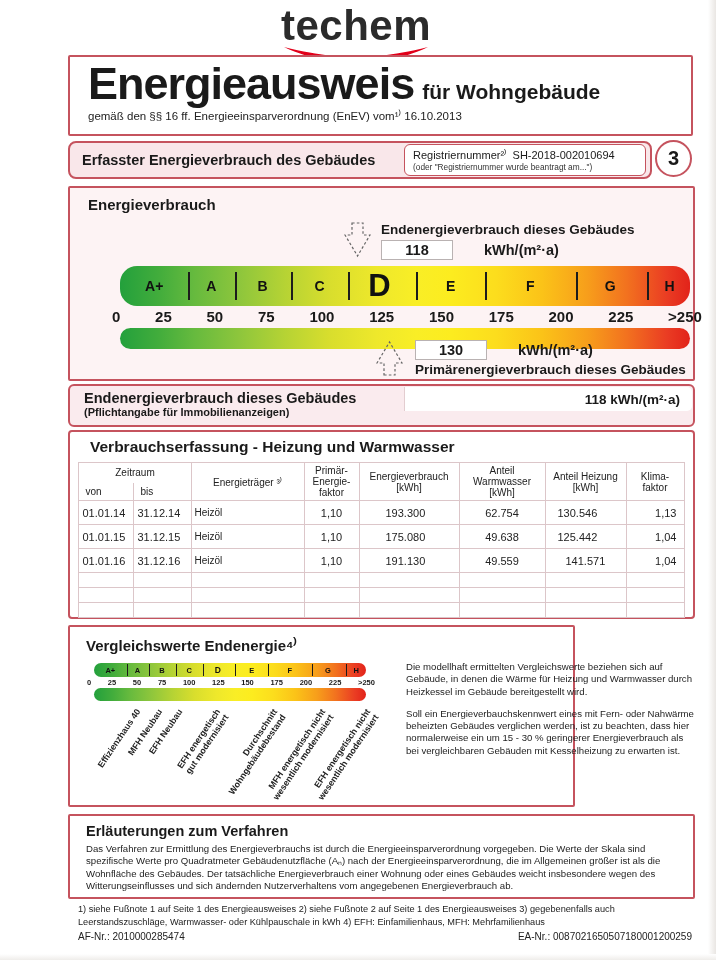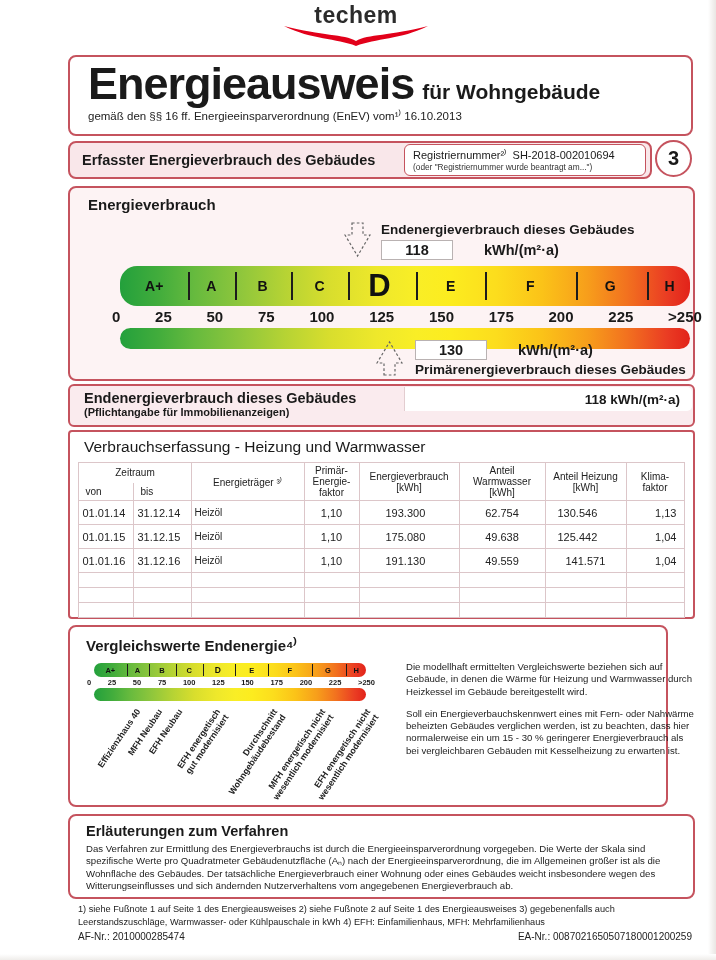--- a/index.html
+++ b/index.html
@@ -6,25 +6,25 @@
   html,body { background:#fff; }
   body { font-family:"Liberation Sans", sans-serif; color:#1a1a1a; }
   .page { position:relative; width:716px; height:960px; background:#fff; overflow:hidden; }
   .edge-right { position:absolute; right:0; top:0; width:8px; height:100%;
     background:linear-gradient(90deg,#fff, #e9e6e3); }
   .edge-bottom { position:absolute; left:0; bottom:0; width:100%; height:6px;
     background:linear-gradient(180deg,#fff,#efedea); }
 
   
   .logo { position:absolute; top:2px; left:0; width:712px; text-align:center; }
-  .logo-text { font-size:23px; font-weight:bold; letter-spacing:0.5px; color:#2b2b2b; }
+  .logo-text { font-size:42px; font-weight:bold; letter-spacing:0.5px; color:#2b2b2b; }
   .logo-swoosh { display:block; margin:-4px auto 0; }
 
   
-  .panel { position:absolute; border:2px solid #c5535e; border-radius:8px; background:#fff; }
+  .panel { position:absolute; border:2px solid #c5535e; border-radius:2px; background:#fff; }
 
   
   .title-box { top:55px; left:68px; width:625px; height:81px; padding:4px 18px 6px; }
   .title-main { font-size:45px; font-weight:bold; letter-spacing:-1px; line-height:1.0; }
   .title-suffix { font-size:21px; font-weight:bold; margin-left:8px; }
   .title-sub { font-size:11.5px; margin-top:2px; color:#222; }
 
   
   .erf-bar { top:141px; left:68px; width:584px; height:38px; background:#f9e7ea;
     border-radius:8px; display:flex; align-items:center; padding:0 4px 0 12px; }
@@ -81,38 +81,38 @@
     border-radius:6px; padding:4px 0 0 14px; }
   .endstrip-t { font-size:14.5px; font-weight:bold; }
   .endstrip-s { font-size:11px; font-weight:bold; }
   .endstrip-val { position:absolute; right:1px; top:1px; bottom:14px; width:288px;
     background:#fff; border-left:1px solid #e3cdd0; border-radius:0 5px 5px 0;
     display:flex; align-items:flex-end; justify-content:flex-end;
     padding:0 12px 4px 0; font-size:13.5px; font-weight:bold; }
 
   
   .verbrauch { top:430px; left:68px; width:627px; height:189px; border-radius:4px; }
-  .verbrauch-h { font-size:15.5px; font-weight:normal; padding:6px 0 4px 14px; }
+  .verbrauch-h { font-size:15.5px; font-weight:bold; padding:6px 0 4px 20px; }
   table.vt { width:605px; margin:2px auto 0; border-collapse:collapse; table-layout:fixed; }
   .vt th, .vt td { border:1px solid #dcc6c9; font-weight:normal; }
   .vt th { font-size:10px; text-align:center; white-space:pre-line; padding:2px 1px;
     vertical-align:middle; color:#222; }
   .vt tr.h1 th.zspan { border-bottom:none; padding-top:4px; vertical-align:top; }
   .vt tr.h2 th { border-top:none; text-align:left; padding:0 0 3px 6px; vertical-align:bottom; }
   .vt td { font-size:11px; height:24px; padding:1px 3px; color:#222; }
   .vt td.l { text-align:left; } .vt td.c { text-align:center; }
   .vt td.r { text-align:right; padding-right:7px; }
   .vt td.pad { padding-left:26px; }
   .vt tr.empty td { height:15px; }
   .col-von{width:55px;} .col-bis{width:57px;} .col-tr{width:113px;}
   .col-fk{width:55px;} .col-ev{width:100px;} .col-ww{width:86px;}
   .col-hz{width:81px;} .col-kf{width:58px;}
 
   
-  .vergleich { top:625px; left:68px; width:600px; height:182px; }
+  .vergleich { top:625px; left:68px; width:507px; height:182px; }
   .vergleich-h { font-size:15px; font-weight:bold; padding:8px 0 0 16px; }
   .mini-wrap { position:absolute; left:24px; top:36px; width:272px; }
   .mini-bar { position:relative; width:272px; height:14px; border-radius:7px; }
   .mini-bar .tick { width:1px; top:10%; height:80%; }
   .mini-bar .cls { font-size:7.5px; }
   .mini-bar .c5 { font-size:8.5px; }
   .mini-nums { position:relative; left:-7px; width:288px; display:flex;
     justify-content:space-between; margin-top:1px; }
   .mini-nums span { font-size:7.5px; font-weight:bold; }
   .mini-bar2 { width:272px; height:13px; border-radius:7px; margin-top:1px; }

